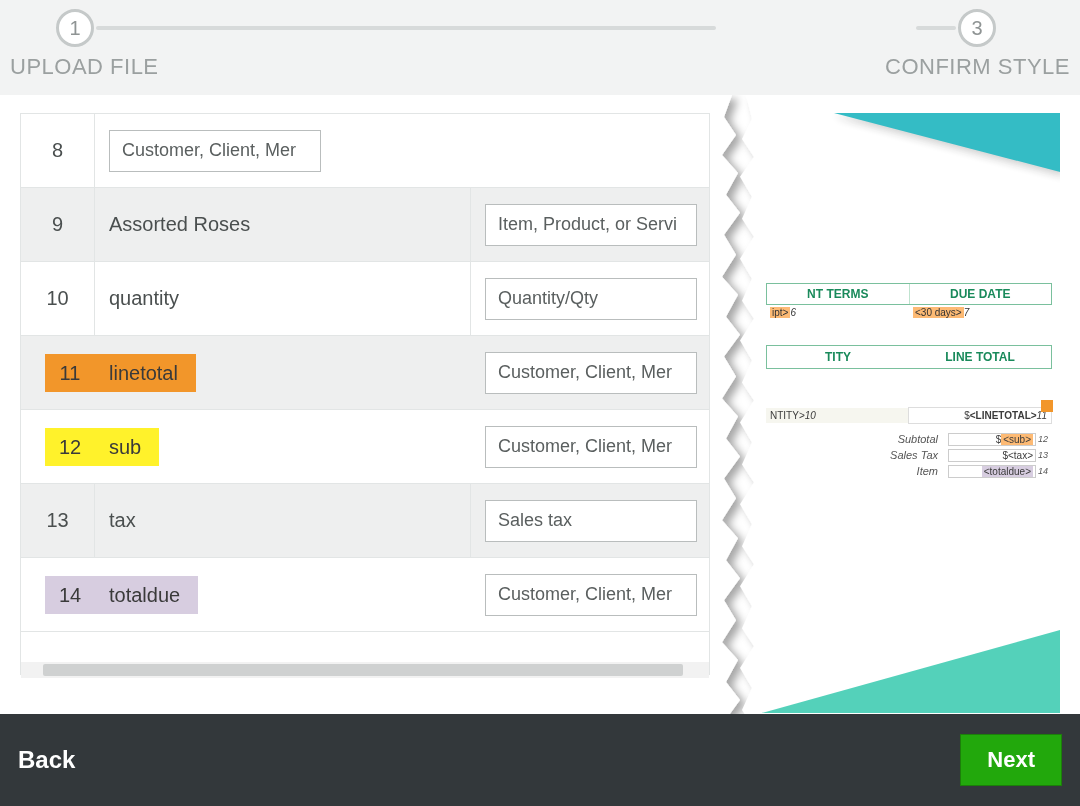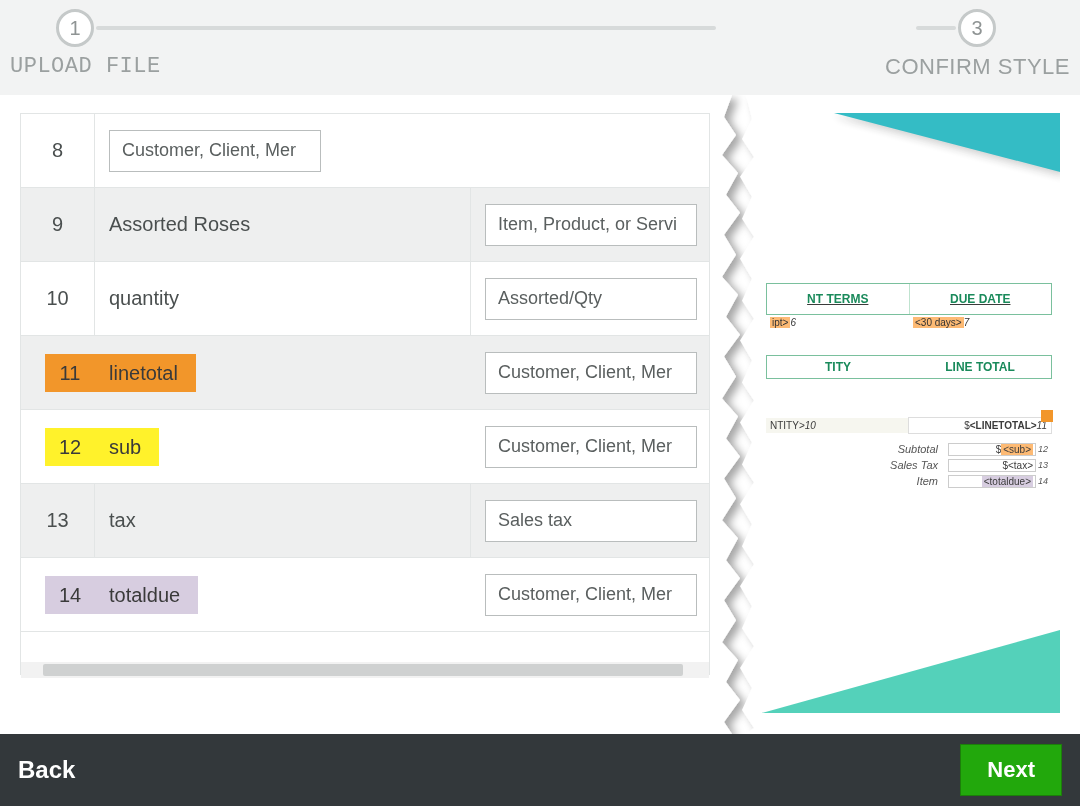--- a/index.html
+++ b/index.html
@@ -16,21 +16,21 @@
   .step-circle.left  { left: 56px; }
   .step-circle.right { right: 84px; }
   .step-line {
     position: absolute; top: 26px; height: 4px; background: #d7dada;
   }
   .step-line.left  { left: 96px; width: 620px; border-radius: 2px; }
   .step-line.right { right: 124px; width: 40px; border-radius: 2px; }
   .step-label {
     position: absolute; top: 54px; color: #9ba0a0; font-size: 22px; letter-spacing: .5px;
   }
-  .step-label.left  { left: 10px; font-family: Liberation Mono, monospace; }
+  .step-label.left  { left: 10px; }
   .step-label.right { right: 10px; }
 
   
   .main { position: absolute; left: 0; right: 0; top: 95px; bottom: 72px; background: #fff; }
 
   
   .table-wrap {
     position: absolute; left: 20px; top: 18px; width: 690px; height: 562px;
     background: #fff; border: 1px solid #e2e5e5;
   }
@@ -92,21 +92,21 @@
   .triangle-bot {
     position: absolute; right: -4px; bottom: -16px; width: 0; height: 0;
     border-bottom: 100px solid #3ccbb0;
     border-left: 360px solid transparent;
     opacity: .88;
   }
 
   .pv-table {
     position: absolute; top: 170px; left: 40px; right: 8px; font-size: 12px; color: #3b3b3b;
   }
-  .pv-head { display:flex; border:1px solid #7ac09d; height:32px;text-decoration:underline; }
+  .pv-head { display:flex; border:1px solid #7ac09d; height:22px; }
   .pv-head div { flex:1; display:flex; align-items:center; justify-content:center; font-weight:700; color:#1a8a5b; font-size:12px; border-right:1px solid #bfe3cf; }
   .pv-head div:last-child { border-right:none; }
   .pv-sub { display:flex; height:18px; }
   .pv-sub div { flex:1; padding:2px 4px; font-size:10px; color:#333; }
   .pv-tag { background:#fdba74; padding:0 2px; }
   .pv-tag.lv { background:#d7cde0; }
   .pv-head2 { display:flex; border:1px solid #7ac09d; height:24px; margin-top:22px; }
   .pv-head2 div { flex:1; display:flex; align-items:center; justify-content:center; font-weight:700; color:#1a8a5b; font-size:12px; }
 
   .pv-dataline { display:flex; height:20px; margin-top:36px; align-items:center; }
@@ -121,21 +121,21 @@
   .pv-summary .r .idx { width:16px; font-size:9px; font-style:italic; color:#555; text-align:left; padding-left:2px;}
 
   
   .tear {
     position: absolute; top: 95px; bottom: 72px; left: 712px; width: 50px; pointer-events: none;
   }
   .tear svg { width: 100%; height: 100%; }
 
   
   .bottombar {
-    position: absolute; left: 0; right: 0; bottom: 0; height: 72px;
+    position: absolute; left: 0; right: 0; bottom: 0; height: 92px;
     background: #33383b; display: flex; align-items: center; padding: 0 18px;
   }
   .btn-back {
     color: #fff; font-size: 24px; font-weight: 700; background: transparent; border: none; cursor: pointer;
   }
   .btn-next {
     margin-left: auto; background: #22a80c; color: #fff; font-size: 22px; font-weight: 700;
     border: 1px solid #1c7f0a; padding: 12px 26px; cursor: pointer;
   }
 </style>
@@ -167,21 +167,21 @@
       <div class="name-cell">Assorted Roses</div>
       <div class="sel-cell">
         <div class="sel-box">Item, Product, or Servi</div>
       </div>
     </div>
 
     <div class="row">
       <div class="num-cell">10</div>
       <div class="name-cell">quantity</div>
       <div class="sel-cell">
-        <div class="sel-box">Assorted/Qty</div>
+        <div class="sel-box">Quantity/Qty</div>
       </div>
     </div>
 
     <div class="row shaded hlrow">
       <div class="num-cell">11</div>
       <div class="name-cell">linetotal</div>
       <div class="highlight hl-orange">
         <span class="hl-num">11</span>
         <span class="hl-name">linetotal</span>
       </div>

